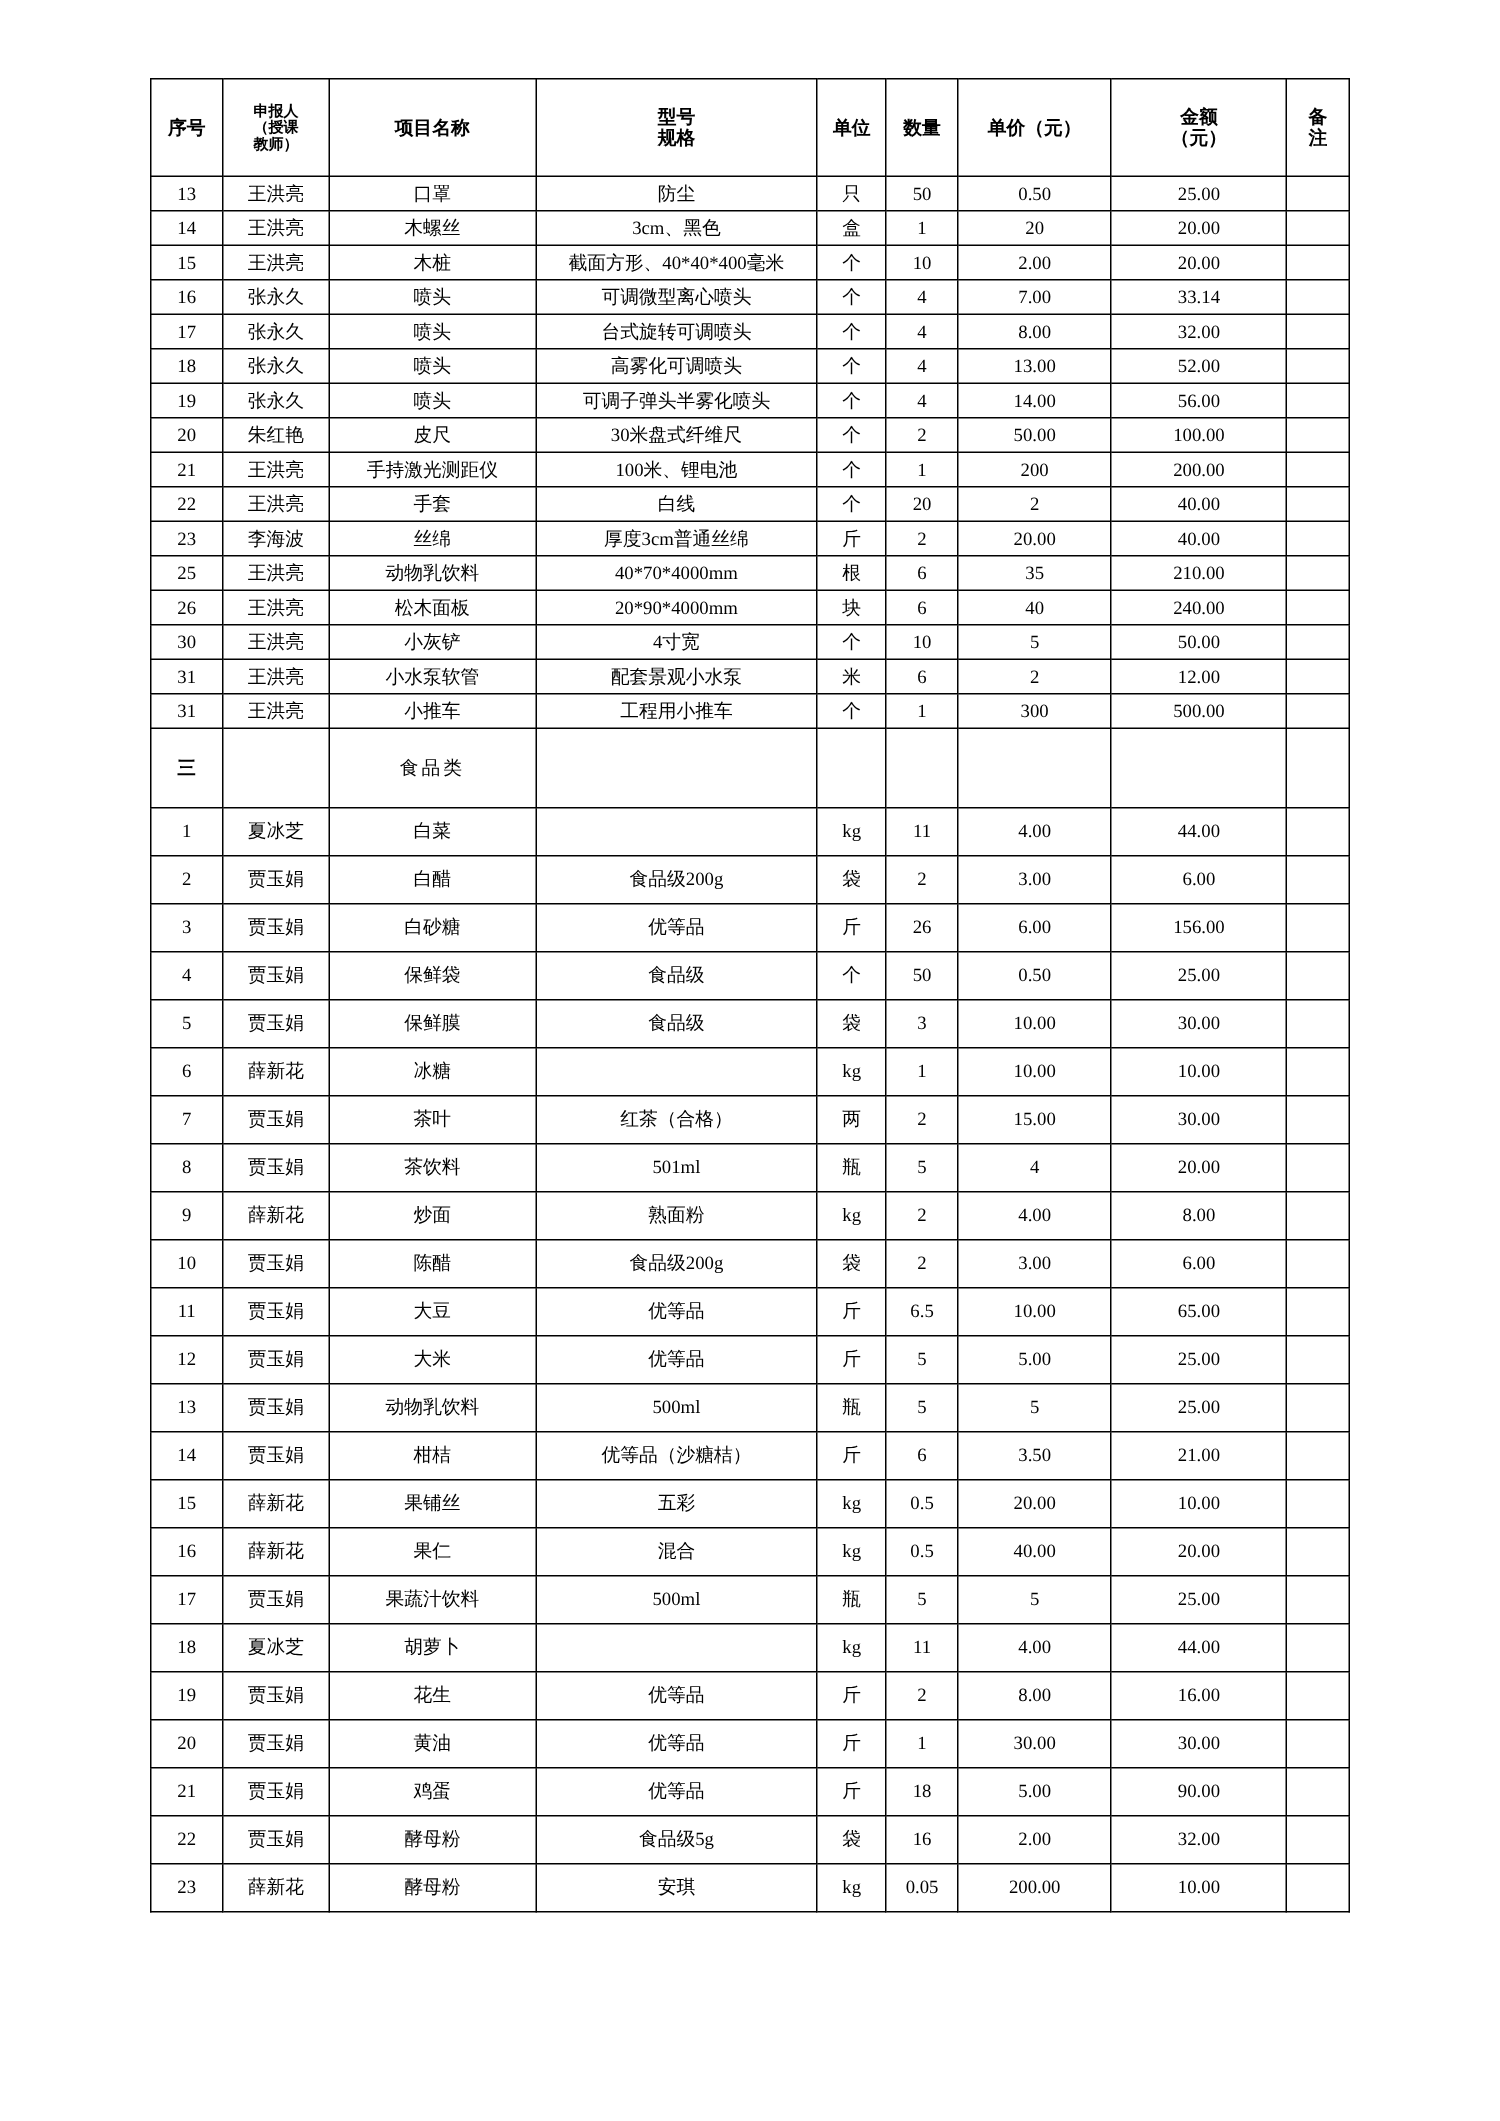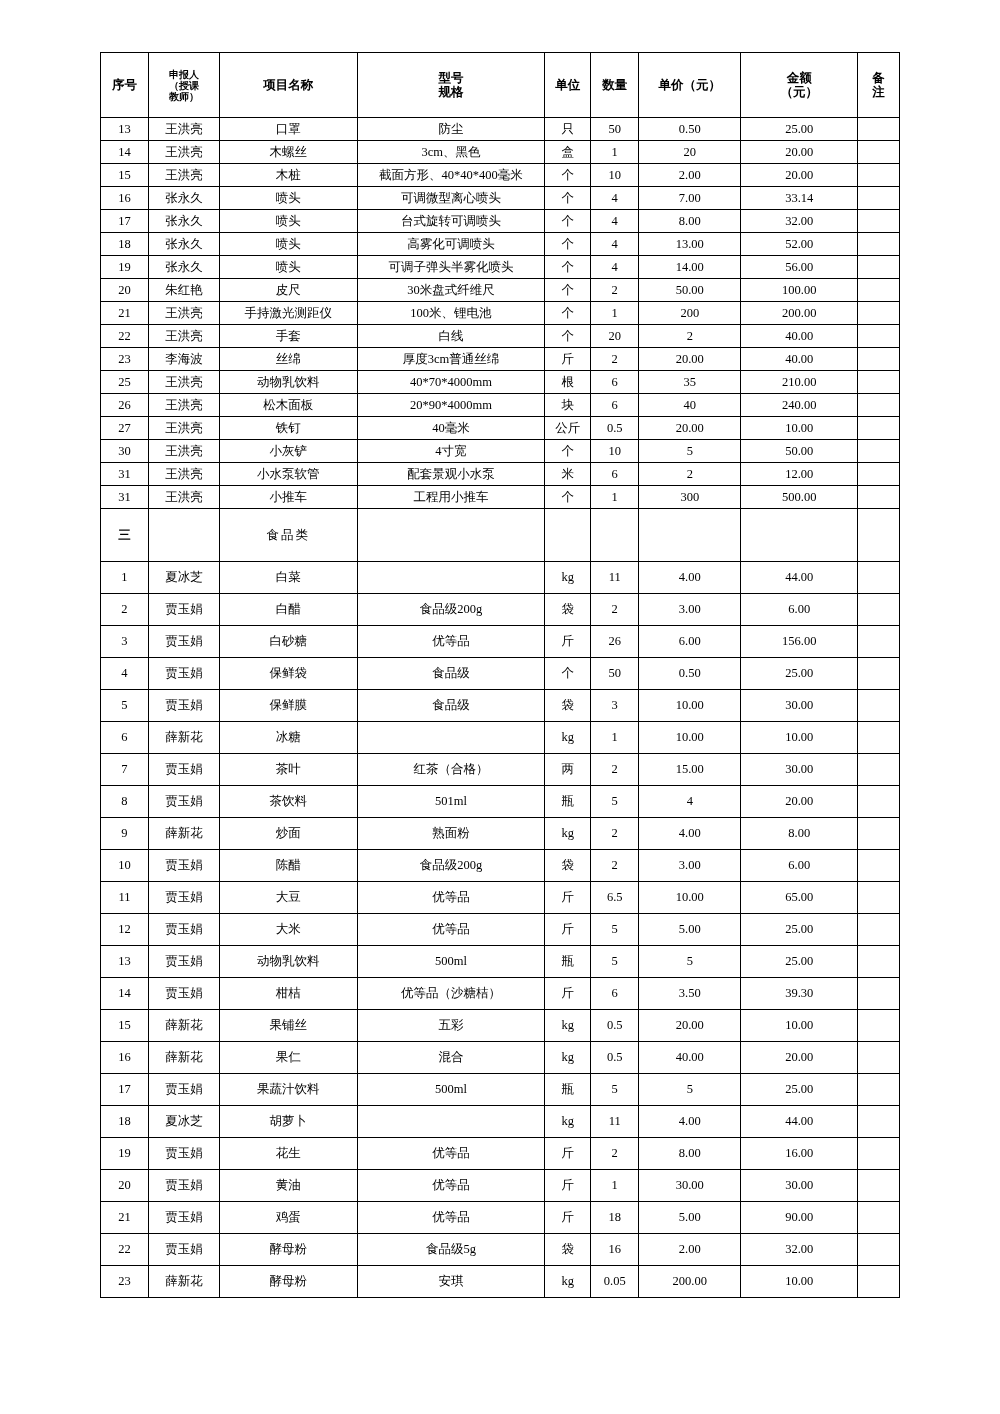--- a/index.html
+++ b/index.html
@@ -274,31 +274,20 @@
           <td class="">王洪亮</td>
           <td class="">松木面板</td>
           <td class="spec">20*90*4000mm</td>
           <td class="">块</td>
           <td class="num">6</td>
           <td class="num">40</td>
           <td class="amount">240.00</td>
           <td class=""></td>
         </tr>
         <tr class="data-row">
-          <td class="">27</td>
-          <td class="">王洪亮</td>
-          <td class="">铁钉</td>
-          <td class="spec">40毫米</td>
-          <td class="">公斤</td>
-          <td class="num">0.5</td>
-          <td class="num">20.00</td>
-          <td class="amount">10.00</td>
-          <td class=""></td>
-        </tr>
-        <tr class="data-row">
           <td class="">30</td>
           <td class="">王洪亮</td>
           <td class="">小灰铲</td>
           <td class="spec">4寸宽</td>
           <td class="">个</td>
           <td class="num">10</td>
           <td class="num">5</td>
           <td class="amount">50.00</td>
           <td class=""></td>
         </tr>
@@ -479,21 +468,21 @@
           <td class=""></td>
         </tr>
         <tr class="tall-row">
           <td class="">14</td>
           <td class="">贾玉娟</td>
           <td class="">柑桔</td>
           <td class="spec">优等品（沙糖桔）</td>
           <td class="">斤</td>
           <td class="num">6</td>
           <td class="num">3.50</td>
-          <td class="amount">39.30</td>
+          <td class="amount">21.00</td>
           <td class=""></td>
         </tr>
         <tr class="tall-row">
           <td class="">15</td>
           <td class="">薛新花</td>
           <td class="">果铺丝</td>
           <td class="spec">五彩</td>
           <td class="">kg</td>
           <td class="num">0.5</td>
           <td class="num">20.00</td>

